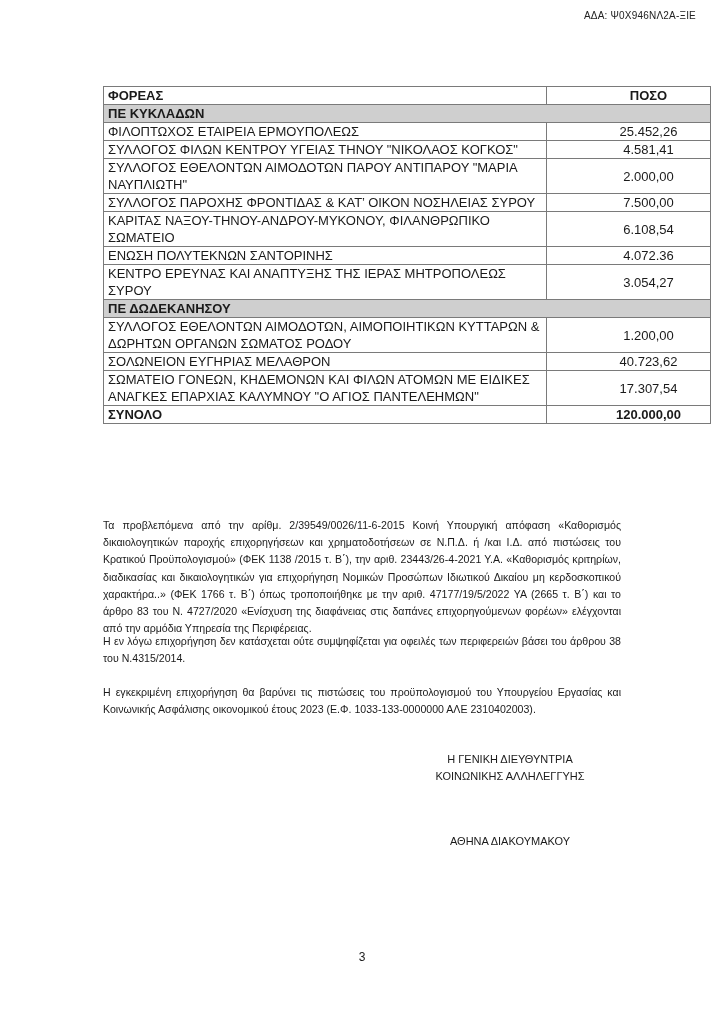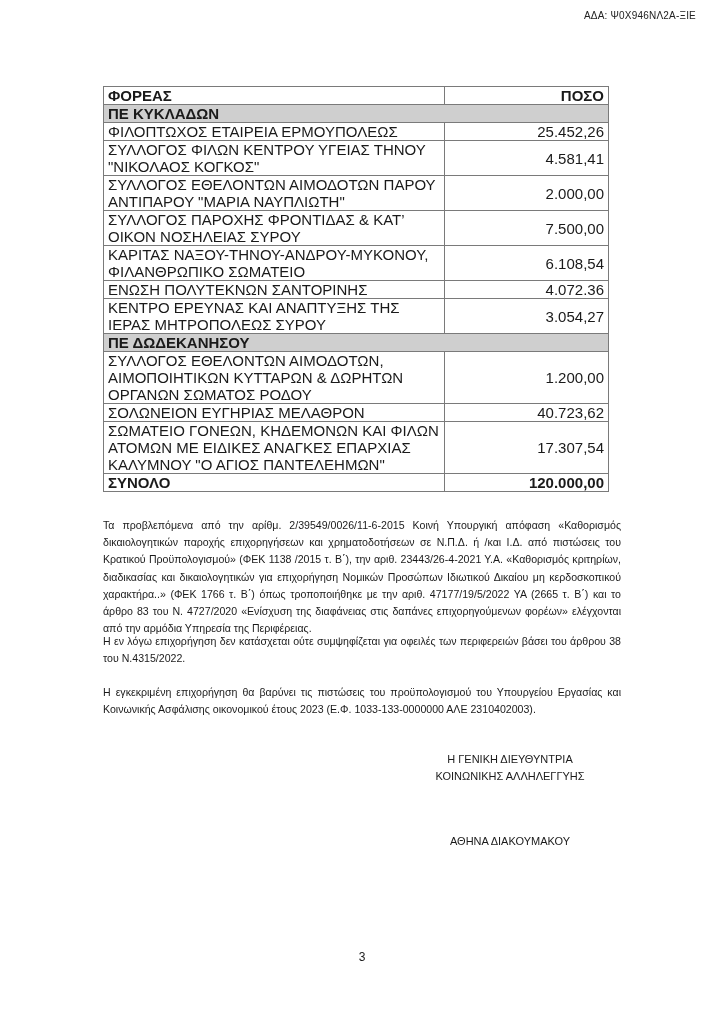--- a/index.html
+++ b/index.html
@@ -1,22 +1,22 @@
 <!DOCTYPE html>
 <html><head>
 <meta charset="utf-8">
 <style>
   html, body { margin: 0; padding: 0; background: #ffffff; }
   body { width: 724px; height: 1024px; position: relative; overflow: hidden;
          font-family: "Liberation Sans", sans-serif; color: #1a1a1a; }
   .ada { position: absolute; top: 10px; right: 28px; font-size: 10px; letter-spacing: 0.2px; color: #222; }
-  table.grants { position: absolute; left: 103px; top: 86px; width: 506px; border-collapse: collapse;
-                 font-size: 15px; line-height: 17px; }
+  table.grants { position: absolute; left: 103px; top: 86px; width: 608px; border-collapse: collapse;
+                 font-size: 13px; line-height: 17px; }
   table.grants td { border: 1px solid #7a7a7a; padding: 0 4px 0 4px; vertical-align: middle; }
-  table.grants td.amt { text-align: right; width: 115px; white-space: nowrap; padding-left: 44px; }
+  table.grants td.amt { text-align: center; width: 115px; white-space: nowrap; padding-left: 44px; }
   table.grants tr.head td { font-weight: bold; }
   table.grants tr.section td { background: #cfcfcf; font-weight: bold; }
   table.grants tr.total td { font-weight: bold; }
   .para { position: absolute; left: 103px; width: 518px; font-size: 10.6px; line-height: 17.2px;
           text-align: justify; color: #1a1a1a; }
   .p1 { top: 517px; }
   .p2 { top: 633px; }
   .p3 { top: 684px; }
   .sig { position: absolute; left: 400px; width: 220px; text-align: center; font-weight: normal; font-size: 11px; line-height: 17px; }
   .sig1 { top: 751px; }
@@ -84,21 +84,21 @@
     </tr>
 
     <tr class="total">
       <td>ΣΥΝΟΛΟ</td>
       <td class="amt">120.000,00</td>
     </tr>
   </tbody>
 </table>
 
 <p class="para p1" style="margin:0">Τα προβλεπόμενα από την αρίθμ. 2/39549/0026/11-6-2015 Κοινή Υπουργική απόφαση «Καθορισμός δικαιολογητικών παροχής επιχορηγήσεων και χρηματοδοτήσεων σε Ν.Π.Δ. ή /και Ι.Δ. από πιστώσεις του Κρατικού Προϋπολογισμού» (ΦΕΚ 1138 /2015 τ. Β΄), την αριθ. 23443/26-4-2021 Υ.Α. «Καθορισμός κριτηρίων, διαδικασίας και δικαιολογητικών για επιχορήγηση Νομικών Προσώπων Ιδιωτικού Δικαίου μη κερδοσκοπικού χαρακτήρα..» (ΦΕΚ 1766 τ. Β΄) όπως τροποποιήθηκε με την αριθ. 47177/19/5/2022 ΥΑ (2665 τ. Β΄)  και το άρθρο 83 του Ν. 4727/2020 «Ενίσχυση της διαφάνειας στις δαπάνες επιχορηγούμενων φορέων» ελέγχονται από την αρμόδια Υπηρεσία της Περιφέρειας.</p>
-<p class="para p2" style="margin:0">Η εν λόγω επιχορήγηση δεν κατάσχεται ούτε συμψηφίζεται για οφειλές των περιφερειών βάσει του άρθρου 38 του Ν.4315/2022.</p>
+<p class="para p2" style="margin:0">Η εν λόγω επιχορήγηση δεν κατάσχεται ούτε συμψηφίζεται για οφειλές των περιφερειών βάσει του άρθρου 38 του Ν.4315/2014.</p>
 <p class="para p3" style="margin:0">Η εγκεκριμένη επιχορήγηση θα βαρύνει τις πιστώσεις του προϋπολογισμού του Υπουργείου Εργασίας και Κοινωνικής Ασφάλισης οικονομικού έτους 2023 (Ε.Φ. 1033-133-0000000 ΑΛΕ 2310402003).</p>
 
 <div class="sig sig1">
   <div>Η ΓΕΝΙΚΗ ΔΙΕΥΘΥΝΤΡΙΑ</div>
   <div>ΚΟΙΝΩΝΙΚΗΣ ΑΛΛΗΛΕΓΓΥΗΣ</div>
 </div>
 <div class="sig sig2">ΑΘΗΝΑ ΔΙΑΚΟΥΜΑΚΟΥ</div>
 
 <div class="pagenum">3</div>
 

